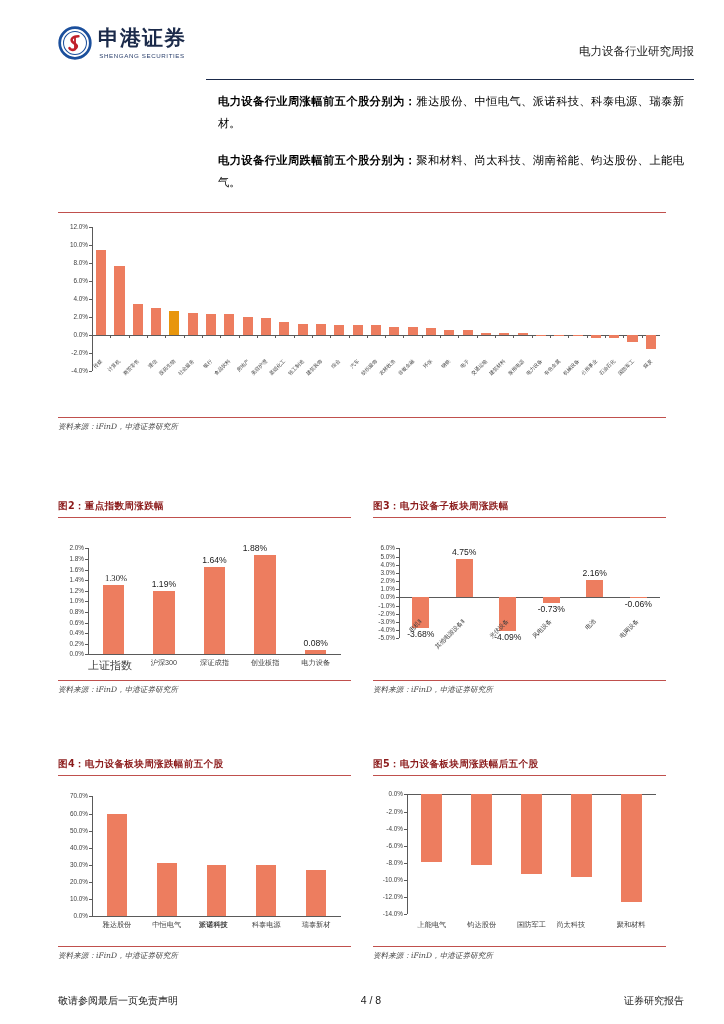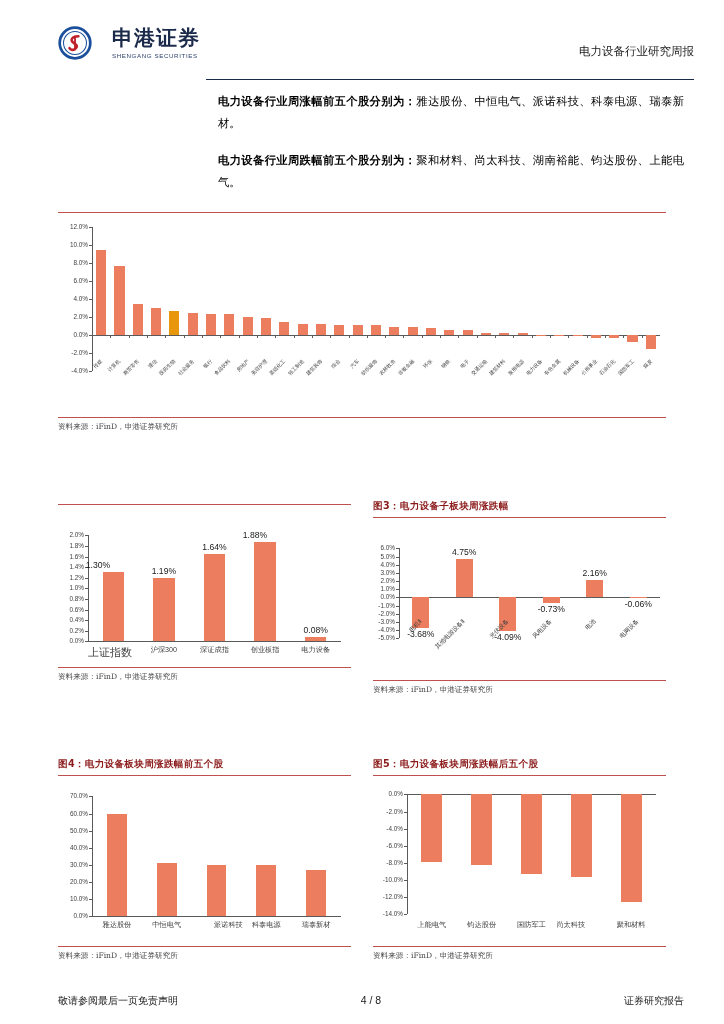--- a/index.html
+++ b/index.html
@@ -7,37 +7,37 @@
     width: 724px; height: 1024px;
     background: #ffffff;
     font-family: "Liberation Serif", "DejaVu Serif", serif;
     color: #000;
     overflow: hidden;
   }
   .page { position: relative; width: 724px; height: 1024px; padding: 0; }
 
   
   .header { position: relative; height: 62px; margin: 22px 30px 0 58px; }
-  .logo-wrap { position: absolute; left: 0; top: 4px; display: flex; align-items: center; gap: 20px; }
+  .logo-wrap { position: absolute; left: 0; top: 4px; display: flex; align-items: center; gap: 6px; text-align: center; }
   .logo-mark { width: 34px; height: 34px; }
   .logo-text { display: flex; flex-direction: column; justify-content: center; }
   .logo-cn { font-family: "DejaVu Sans", sans-serif; font-weight: bold; font-size: 21px; color: #1b2a4a; letter-spacing: 1px; line-height: 1.05; }
   .logo-en { font-family: "Liberation Sans", sans-serif; font-size: 6.2px; color: #2a3f6b; letter-spacing: 0.6px; margin-top: 2px; }
   .header-right { position: absolute; right: 0; top: 22px; font-size: 11.5px; color: #1a1a1a; font-family: "DejaVu Serif", serif; }
   .header-rule { position: absolute; left: 148px; right: 0; bottom: 4px; height: 1px; background: #1b2a4a; }
 
   
   .body-text { margin: 6px 40px 0 218px; }
   .para { font-size: 11.3px; line-height: 1.95; font-family: "DejaVu Serif", serif; text-align: justify; margin-bottom: 14px; }
   .para b { font-weight: bold; }
 
   
   .fig-title { font-family: "DejaVu Sans", sans-serif; font-weight: bold; font-size: 9.6px; color: #8b1a1a; letter-spacing: 0.3px; }
   .fig-rule { height: 1.4px; background: #c0504d; margin-top: 4px; }
-  .fig-source { font-family: "DejaVu Serif", serif; font-size: 7.6px; color: #4a4a4a; margin-top: 4px; }
+  .fig-source { font-family: "DejaVu Serif", serif; font-style: italic; font-size: 7.6px; color: #4a4a4a; margin-top: 4px; }
   .src-rule { height: 1px; background: #c0504d; margin-bottom: 4px; }
 
   .fig1 { position: absolute; left: 58px; top: 186px; width: 608px; }
   .fig1 .plot { height: 196px; position: relative; margin-top: 8px; }
 
   .row2 { position: absolute; left: 58px; top: 478px; width: 608px; display: flex; gap: 22px; }
   .row3 { position: absolute; left: 58px; top: 736px; width: 608px; display: flex; gap: 22px; }
   .col { width: 293px; }
   .col .plot { height: 152px; position: relative; margin-top: 10px; }
   .row3 .col .plot { height: 160px; }
@@ -205,20 +205,21 @@
         <div class="bar" style="left: 587.8px; top: 114px; width: 10.0774px; height: 13.5px;"></div>
         <div class="axisline" style="left: 583.677px; top: 114px; width: 1px; height: 3px;"></div>
         <div class="axis-label xtick rot" style="left: 530.839px; top: 136px; width: 62px; text-align: right; font-size: 5px; transform: rotate(-45deg);">煤炭</div>
       </div>
     <div class="src-rule"></div>
     <div class="fig-source">资料来源：iFinD，申港证券研究所</div>
   </div>
 
   <div class="row2">
     <div class="col">
+      <div class="fig-title">图2：重点指数周涨跌幅</div>
       <div class="fig-rule"></div>
       <div class="plot" id="plot-fig2">
           <div class="axis-label ytick" style="left: 0px; width: 26px; top: 16px;">2.0%</div>
           <div class="axisline" style="left: 27px; top: 20px; width: 3px; height: 1px;"></div>
           <div class="axis-label ytick" style="left: 0px; width: 26px; top: 26.6px;">1.8%</div>
           <div class="axisline" style="left: 27px; top: 30.6px; width: 3px; height: 1px;"></div>
           <div class="axis-label ytick" style="left: 0px; width: 26px; top: 37.2px;">1.6%</div>
           <div class="axisline" style="left: 27px; top: 41.2px; width: 3px; height: 1px;"></div>
           <div class="axis-label ytick" style="left: 0px; width: 26px; top: 47.8px;">1.4%</div>
           <div class="axisline" style="left: 27px; top: 51.8px; width: 3px; height: 1px;"></div>
@@ -232,21 +233,21 @@
           <div class="axisline" style="left: 27px; top: 94.2px; width: 3px; height: 1px;"></div>
           <div class="axis-label ytick" style="left: 0px; width: 26px; top: 100.8px;">0.4%</div>
           <div class="axisline" style="left: 27px; top: 104.8px; width: 3px; height: 1px;"></div>
           <div class="axis-label ytick" style="left: 0px; width: 26px; top: 111.4px;">0.2%</div>
           <div class="axisline" style="left: 27px; top: 115.4px; width: 3px; height: 1px;"></div>
           <div class="axis-label ytick" style="left: 0px; width: 26px; top: 122px;">0.0%</div>
           <div class="axisline" style="left: 27px; top: 126px; width: 3px; height: 1px;"></div>
           <div class="axisline" style="left: 30px; top: 20px; width: 1px; height: 106px;"></div>
           <div class="axisline" style="left: 30px; top: 126px; width: 253px; height: 1px;"></div>
           <div class="bar" style="left: 44.674px; top: 57.1px; width: 21.252px; height: 68.9px;"></div>
-          <div class="dlabel" style="left: 10px; top: 45.1px; width: 60px;">1.30%</div>
+          <div class="dlabel" style="left: 28px; top: 45.1px; width: 60px; font-family: Liberation Serif, serif;">1.30%</div>
           <div class="axis-label xtick" style="left: 30px; top: 130px; width: 50.6px; text-align: left; font-size: 11px;">上证指数</div>
           <div class="bar" style="left: 95.274px; top: 62.93px; width: 21.252px; height: 63.07px;"></div>
           <div class="dlabel" style="left: 75.9px; top: 50.93px; width: 60px;">1.19%</div>
           <div class="axis-label xtick" style="left: 80.6px; top: 130px; width: 50.6px; text-align: center; font-size: 7.2px;">沪深300</div>
           <div class="bar" style="left: 145.874px; top: 39.08px; width: 21.252px; height: 86.92px;"></div>
           <div class="dlabel" style="left: 126.5px; top: 27.08px; width: 60px;">1.64%</div>
           <div class="axis-label xtick" style="left: 131.2px; top: 130px; width: 50.6px; text-align: center; font-size: 7.2px;">深证成指</div>
           <div class="bar" style="left: 196.474px; top: 26.36px; width: 21.252px; height: 99.64px;"></div>
           <div class="dlabel" style="left: 167px; top: 14.36px; width: 60px;">1.88%</div>
           <div class="axis-label xtick" style="left: 181.8px; top: 130px; width: 50.6px; text-align: center; font-size: 7.2px;">创业板指</div>
@@ -332,21 +333,21 @@
           <div class="axisline" style="left: 31px; top: 112.857px; width: 3px; height: 1px;"></div>
           <div class="axis-label ytick" style="left: 0px; width: 30px; top: 126px;">0.0%</div>
           <div class="axisline" style="left: 31px; top: 130px; width: 3px; height: 1px;"></div>
           <div class="axisline" style="left: 34px; top: 10px; width: 1px; height: 120px;"></div>
           <div class="axisline" style="left: 34px; top: 130px; width: 249px; height: 1px;"></div>
           <div class="bar" style="left: 48.94px; top: 27.4857px; width: 19.92px; height: 102.514px;"></div>
           <div class="axis-label xtick" style="left: 34px; top: 134px; width: 49.8px; text-align: center; font-size: 7.2px;">雅达股份</div>
           <div class="bar" style="left: 98.74px; top: 76.8571px; width: 19.92px; height: 53.1429px;"></div>
           <div class="axis-label xtick" style="left: 83.8px; top: 134px; width: 49.8px; text-align: center; font-size: 7.2px;">中恒电气</div>
           <div class="bar" style="left: 148.54px; top: 78.4px; width: 19.92px; height: 51.6px;"></div>
-          <div class="axis-label xtick" style="left: 135px; top: 134px; width: 49.8px; text-align: right; font-size: 7.2px;">派诺科技</div>
+          <div class="axis-label xtick" style="left: 141px; top: 134px; width: 49.8px; text-align: left; font-size: 7.2px; font-weight: bold;">派诺科技</div>
           <div class="bar" style="left: 198.34px; top: 79.0857px; width: 19.92px; height: 50.9143px;"></div>
           <div class="axis-label xtick" style="left: 183.4px; top: 134px; width: 49.8px; text-align: center; font-size: 7.2px;">科泰电源</div>
           <div class="bar" style="left: 248.14px; top: 84.0571px; width: 19.92px; height: 45.9429px;"></div>
           <div class="axis-label xtick" style="left: 233.2px; top: 134px; width: 49.8px; text-align: center; font-size: 7.2px;">瑞泰新材</div>
         </div>
       <div class="src-rule"></div>
       <div class="fig-source">资料来源：iFinD，申港证券研究所</div>
     </div>
     <div class="col">
       <div class="fig-title">图5：电力设备板块周涨跌幅后五个股</div>

